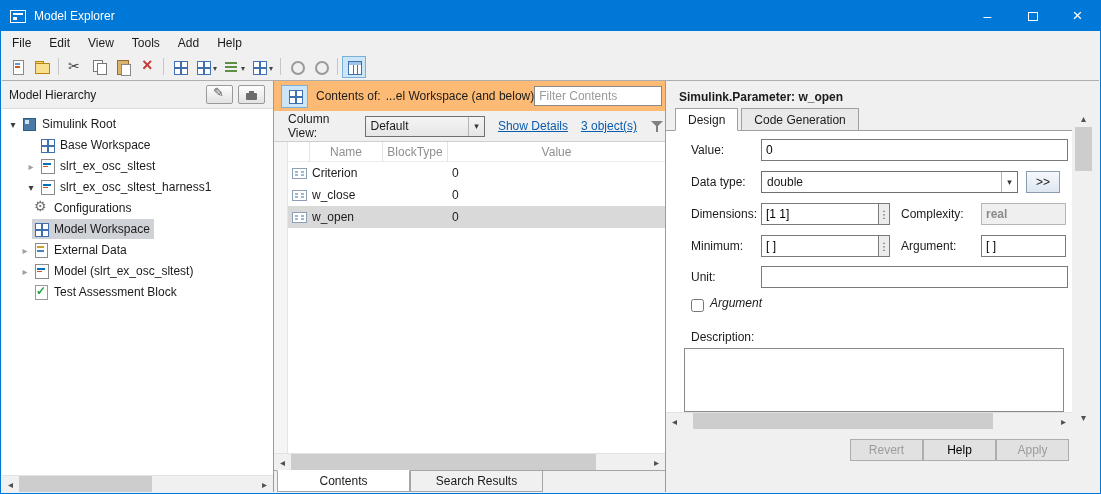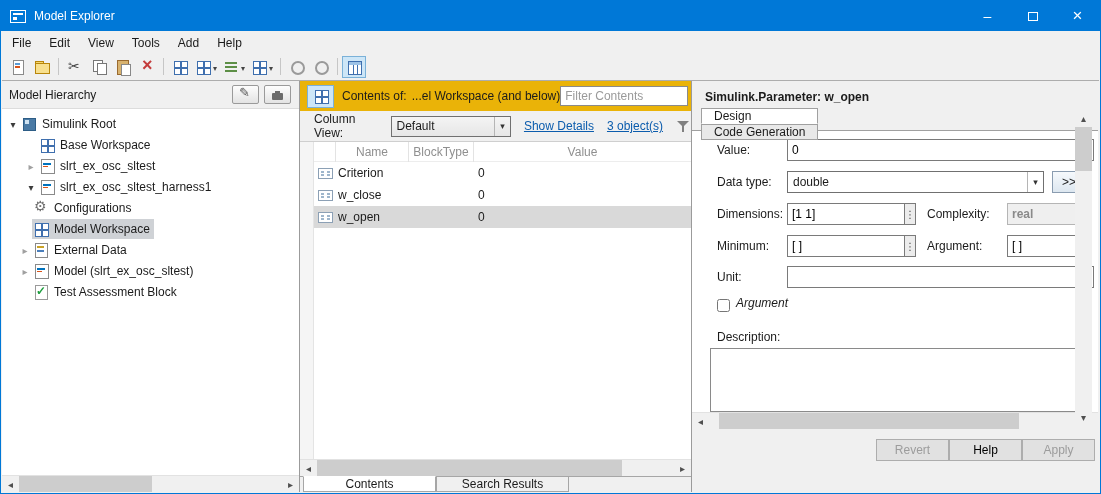--- a/index.html
+++ b/index.html
@@ -48,21 +48,21 @@
     background:linear-gradient(#9ec3e6,#9ec3e6) 0 0/12px 3px no-repeat, linear-gradient(#3f6fae,#3f6fae) 4px 0/1px 12px no-repeat, linear-gradient(#3f6fae,#3f6fae) 8px 0/1px 12px no-repeat, #fff; }
   .ic-funnel { position:relative; width:14px; height:13px; display:inline-block; }
   .ic-funnel::before { content:""; position:absolute; top:1px; left:0; border-left:6px solid transparent; border-right:6px solid transparent; border-top:6px solid #808080; }
   .ic-funnel::after { content:""; position:absolute; top:6px; left:5px; width:2px; height:6px; background:#808080; }
   .ic-pencil::before { content:"\270e"; position:absolute; left:1px; top:-2px; font-size:13px; color:#555; }
   .ic-case::before { content:""; position:absolute; left:2px; top:6px; width:11px; height:7px; background:#6b6b6b; border-radius:1px; }
   .ic-case::after { content:""; position:absolute; left:5px; top:4px; width:5px; height:2px; background:#6b6b6b; }
 
   
   .main { position:absolute; left:1px; right:1px; top:79px; bottom:1px; border-top:1px solid #adadad; display:flex; }
-  .panel-left { width:298px; flex:none; border-right:1px solid #9b9b9b; background:#fff; display:flex; flex-direction:column; }
+  .panel-left { width:272px; flex:none; border-right:1px solid #9b9b9b; background:#fff; display:flex; flex-direction:column; }
   .panel-mid { width:392px; flex:none; border-right:1px solid #9b9b9b; background:#fff; display:flex; flex-direction:column; }
   .panel-right { flex:1; background:#f0f0f0; position:relative; }
 
   
   .mh-header { height:28px; background:#f0f0f0; display:flex; align-items:center; padding:0 8px 0 7px; border-bottom:1px solid #dcdcdc; flex:none; }
   .mh-title { flex:1; }
   .mini-btn { width:27px; height:19px; border:1px solid #9a9a9a; border-radius:2px; background:linear-gradient(#fdfdfd,#e3e3e3); display:flex; align-items:center; justify-content:center; margin-left:5px; }
   .mini-btn .ic { width:15px; height:15px; }
   .tree { flex:1; background:#fff; padding-top:4px; overflow:hidden; }
   .tree-row { height:21px; display:flex; align-items:center; }
@@ -103,21 +103,21 @@
   .sb-thumb { position:absolute; top:0; bottom:0; background:#cdcdcd; }
   .thumb-a { left:0; width:133px; }
   .thumb-b { left:0; width:305px; }
   .thumb-c { left:10px; width:300px; }
   .vsb { position:absolute; width:17px; background:#f0f0f0; display:flex; flex-direction:column; }
   .vsb .sb-btn { height:17px; width:17px; }
   .vsb .sb-track { width:17px; }
   .vsb .sb-thumb { left:0; right:0; top:0; height:44px; bottom:auto; }
 
   
-  .contents-header { height:30px; background:#eab308; display:flex; align-items:center; padding:0 3px 0 7px; flex:none; }
+  .contents-header { height:30px; background:#fdba74; display:flex; align-items:center; padding:0 3px 0 7px; flex:none; }
   .view-btn { width:27px; height:23px; border:1px solid #7ab1d8; background:#cde6f7; display:flex; align-items:center; justify-content:center; margin-right:8px; flex:none; }
   .contents-title { white-space:nowrap; }
   .contents-title .path { margin-left:5px; }
   .filter-input { margin-left:auto; width:128px; height:20px; border:1px solid #8a8a8a; background:#fff; font:12px "Liberation Sans",sans-serif; padding:0 4px; color:#444; }
   .filter-input::placeholder { color:#9a9a9a; }
   .colview-row { height:30px; background:#f0f0f0; display:flex; align-items:center; padding-left:14px; flex:none; }
   .combo { height:21px; border:1px solid #707070; background:linear-gradient(#f4f4f4,#e6e6e6); display:flex; align-items:stretch; }
   .combo-text { flex:1; display:flex; align-items:center; padding:0 5px; }
   .combo-caret { width:16px; display:flex; align-items:center; justify-content:center; border-left:1px solid #b5b5b5; }
   .combo-caret::before { content:"\25be"; font-size:9px; color:#333; }
@@ -137,27 +137,27 @@
   .tbl-row.selected { background:#d9d9d9; }
   .td-icon { width:22px; flex:none; display:flex; justify-content:center; }
   .td-name { width:73px; flex:none; padding-left:2px; }
   .td-block { width:65px; flex:none; }
   .td-value { flex:1; padding-left:4px; }
   .param-icon { width:15px; height:11px; border:1px solid #8ca0b5; background:#fff; position:relative; }
   .param-icon::before { content:""; position:absolute; left:2px; top:2px; right:2px; bottom:2px;
     background:linear-gradient(#9fb6cc,#9fb6cc) 0 0/3px 2px no-repeat, linear-gradient(#9fb6cc,#9fb6cc) 100% 0/3px 2px no-repeat,
                linear-gradient(#9fb6cc,#9fb6cc) 0 100%/3px 2px no-repeat, linear-gradient(#9fb6cc,#9fb6cc) 100% 100%/3px 2px no-repeat; }
 
-  .tabbar { height:16px; background:#f0f0f0; border-top:1px solid #a6a6a6; display:flex; padding-left:3px; flex:none; }
+  .tabbar { height:22px; background:#f0f0f0; border-top:1px solid #a6a6a6; display:flex; padding-left:3px; flex:none; }
   .btab { width:133px; display:flex; align-items:center; justify-content:center; border:1px solid #a6a6a6; border-top:none; background:#f0f0f0; }
   .btab.active { background:#fff; margin-top:-1px; border-top:1px solid #fff; }
 
   
   .prop-title { position:absolute; left:13px; top:9px; font-weight:bold; }
-  .prop-tabs { position:absolute; left:9px; top:27px; height:23px; display:flex; z-index:2;flex-direction:column; }
+  .prop-tabs { position:absolute; left:9px; top:27px; height:23px; display:flex; z-index:2; }
   .ptab { padding:0 12px; display:flex; align-items:center; border:1px solid #a0a0a0; margin-right:3px; background:#e9e9e9; border-bottom:1px solid #a0a0a0; height:23px; }
   .ptab.active { background:#fff; border-bottom:1px solid #fff; }
   .prop-content { position:absolute; left:0; top:49px; width:406px; height:299px; background:#fff; border-top:1px solid #a0a0a0; }
   .f-label { position:absolute; height:22px; line-height:22px; }
   .f-input { position:absolute; height:22px; border:1px solid #7a7a7a; background:#fff; font:12px "Liberation Sans",sans-serif; padding:0 4px; }
   .f-input:disabled { background:#efefef; color:#8a8a8a; border-color:#b5b5b5; }
   .stepper { position:absolute; width:11px; height:22px; border:1px solid #7a7a7a; border-left:none; background:#ececec; display:flex; align-items:center; justify-content:center; }
   .stepper::before { content:"\22ee"; font-size:10px; color:#444; }
   .dt-combo { position:absolute; left:95px; top:40px; width:257px; background:#fff; height:22px; }
   .expand-btn { position:absolute; left:360px; top:40px; width:34px; height:22px; border:1px solid #8a9cb0; background:linear-gradient(#f6f9fc,#dde7f0); display:flex; align-items:center; justify-content:center; }

